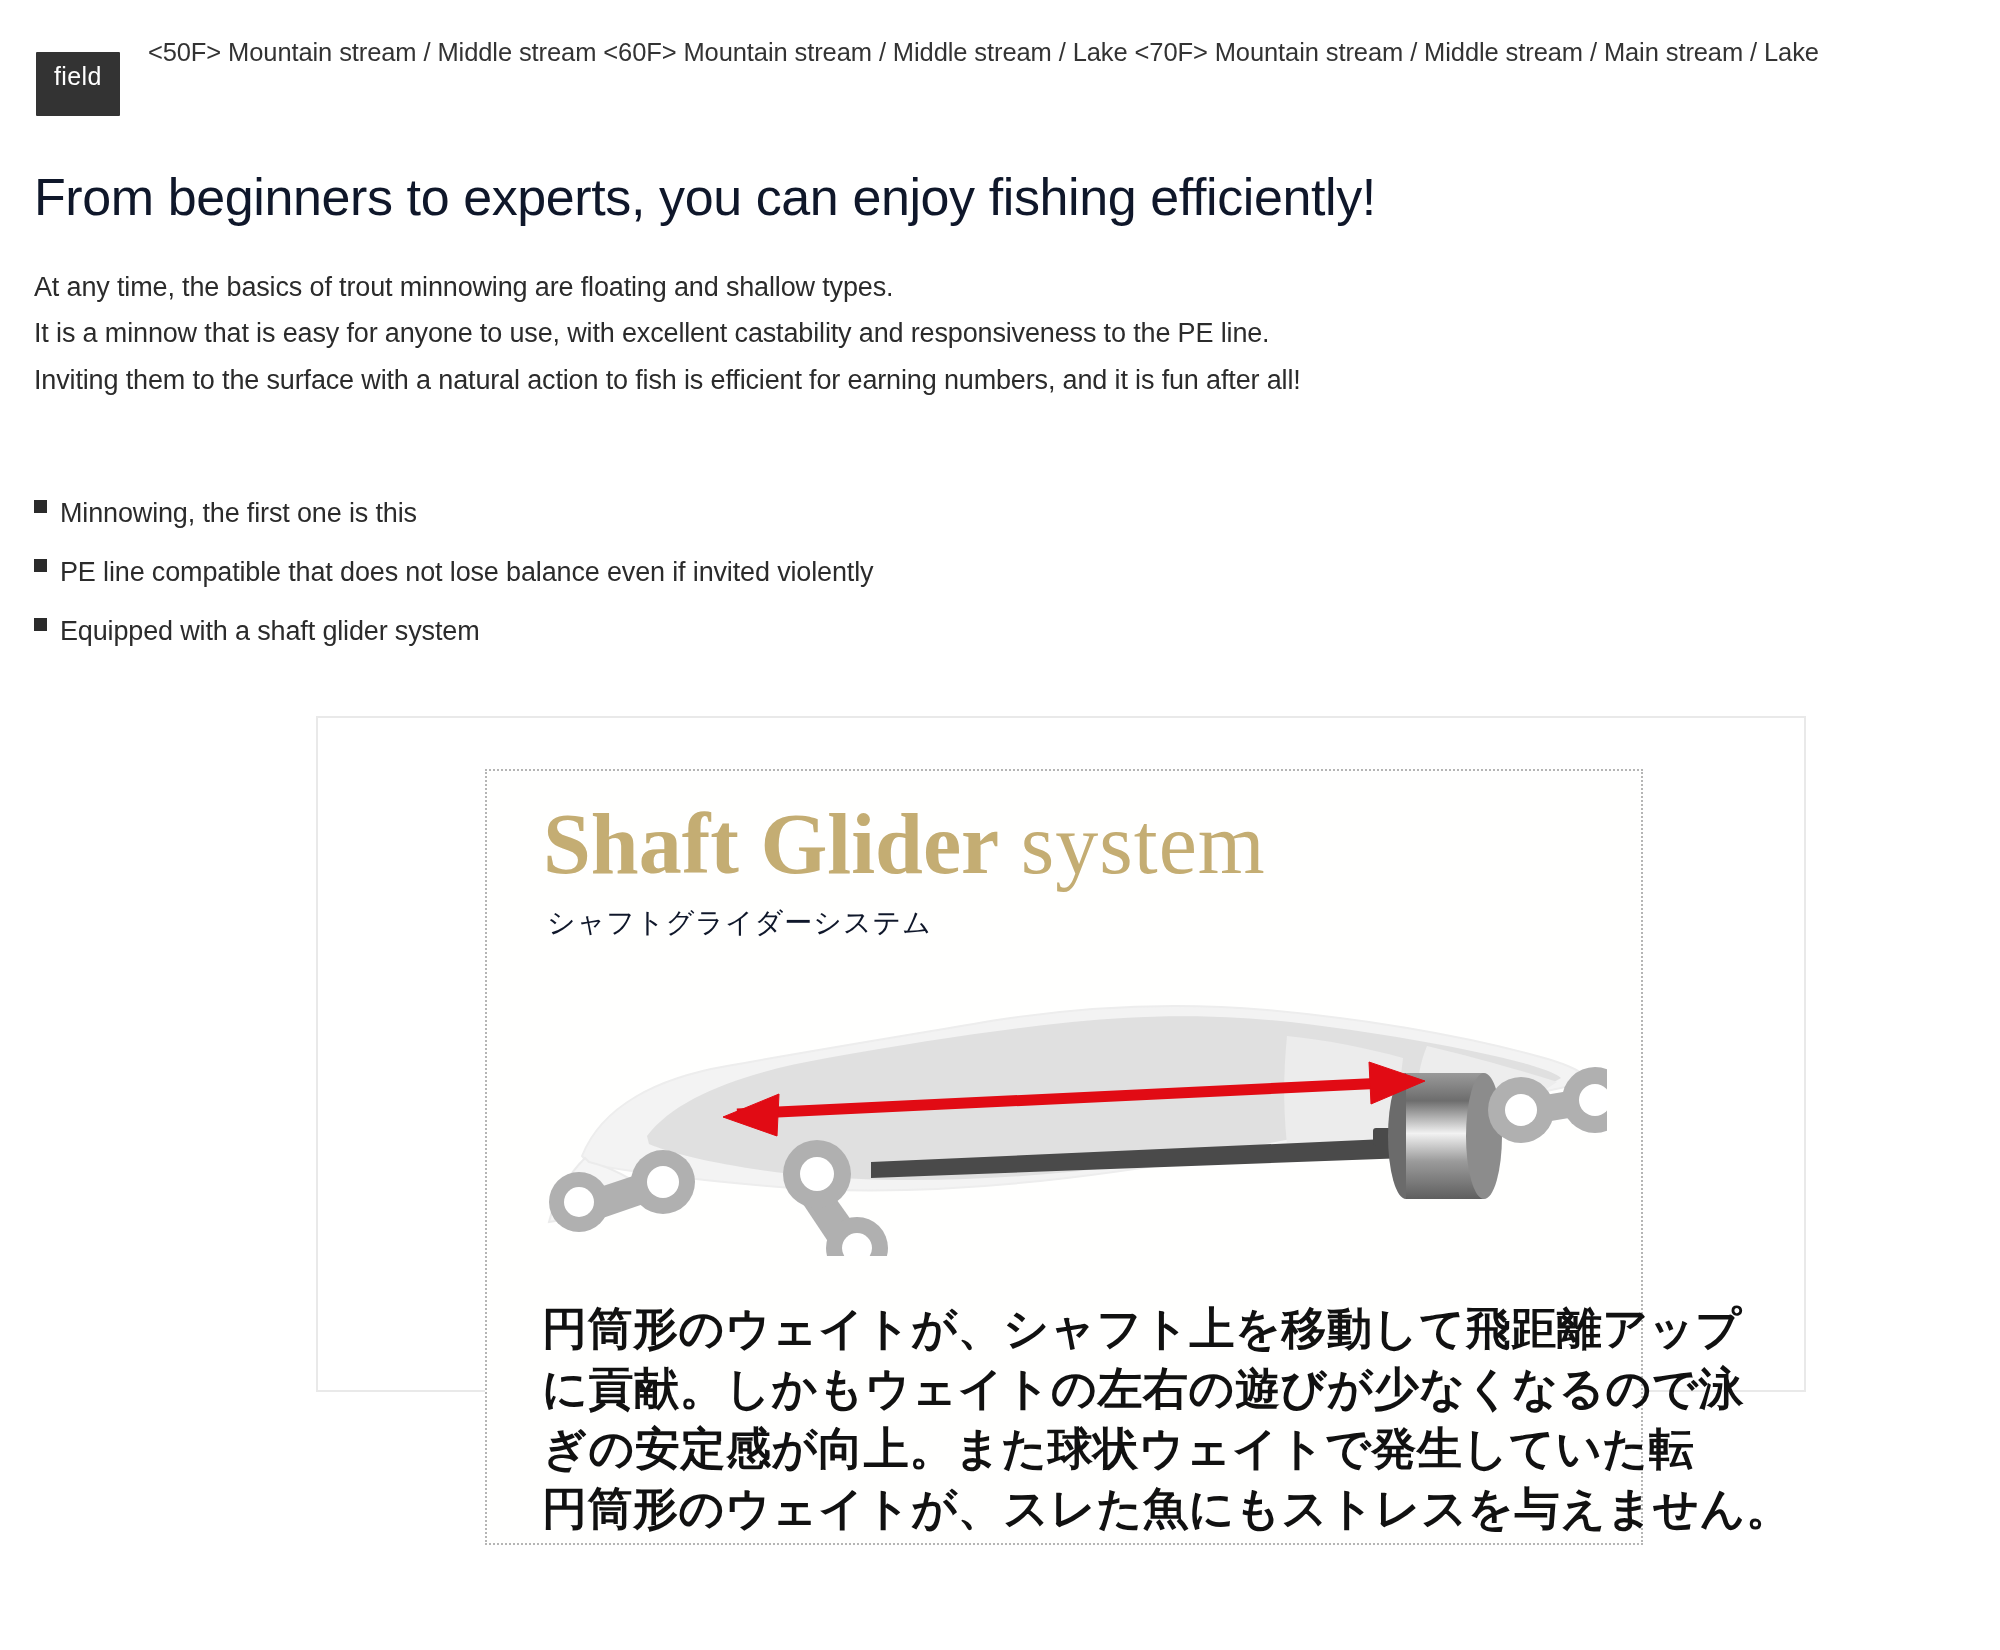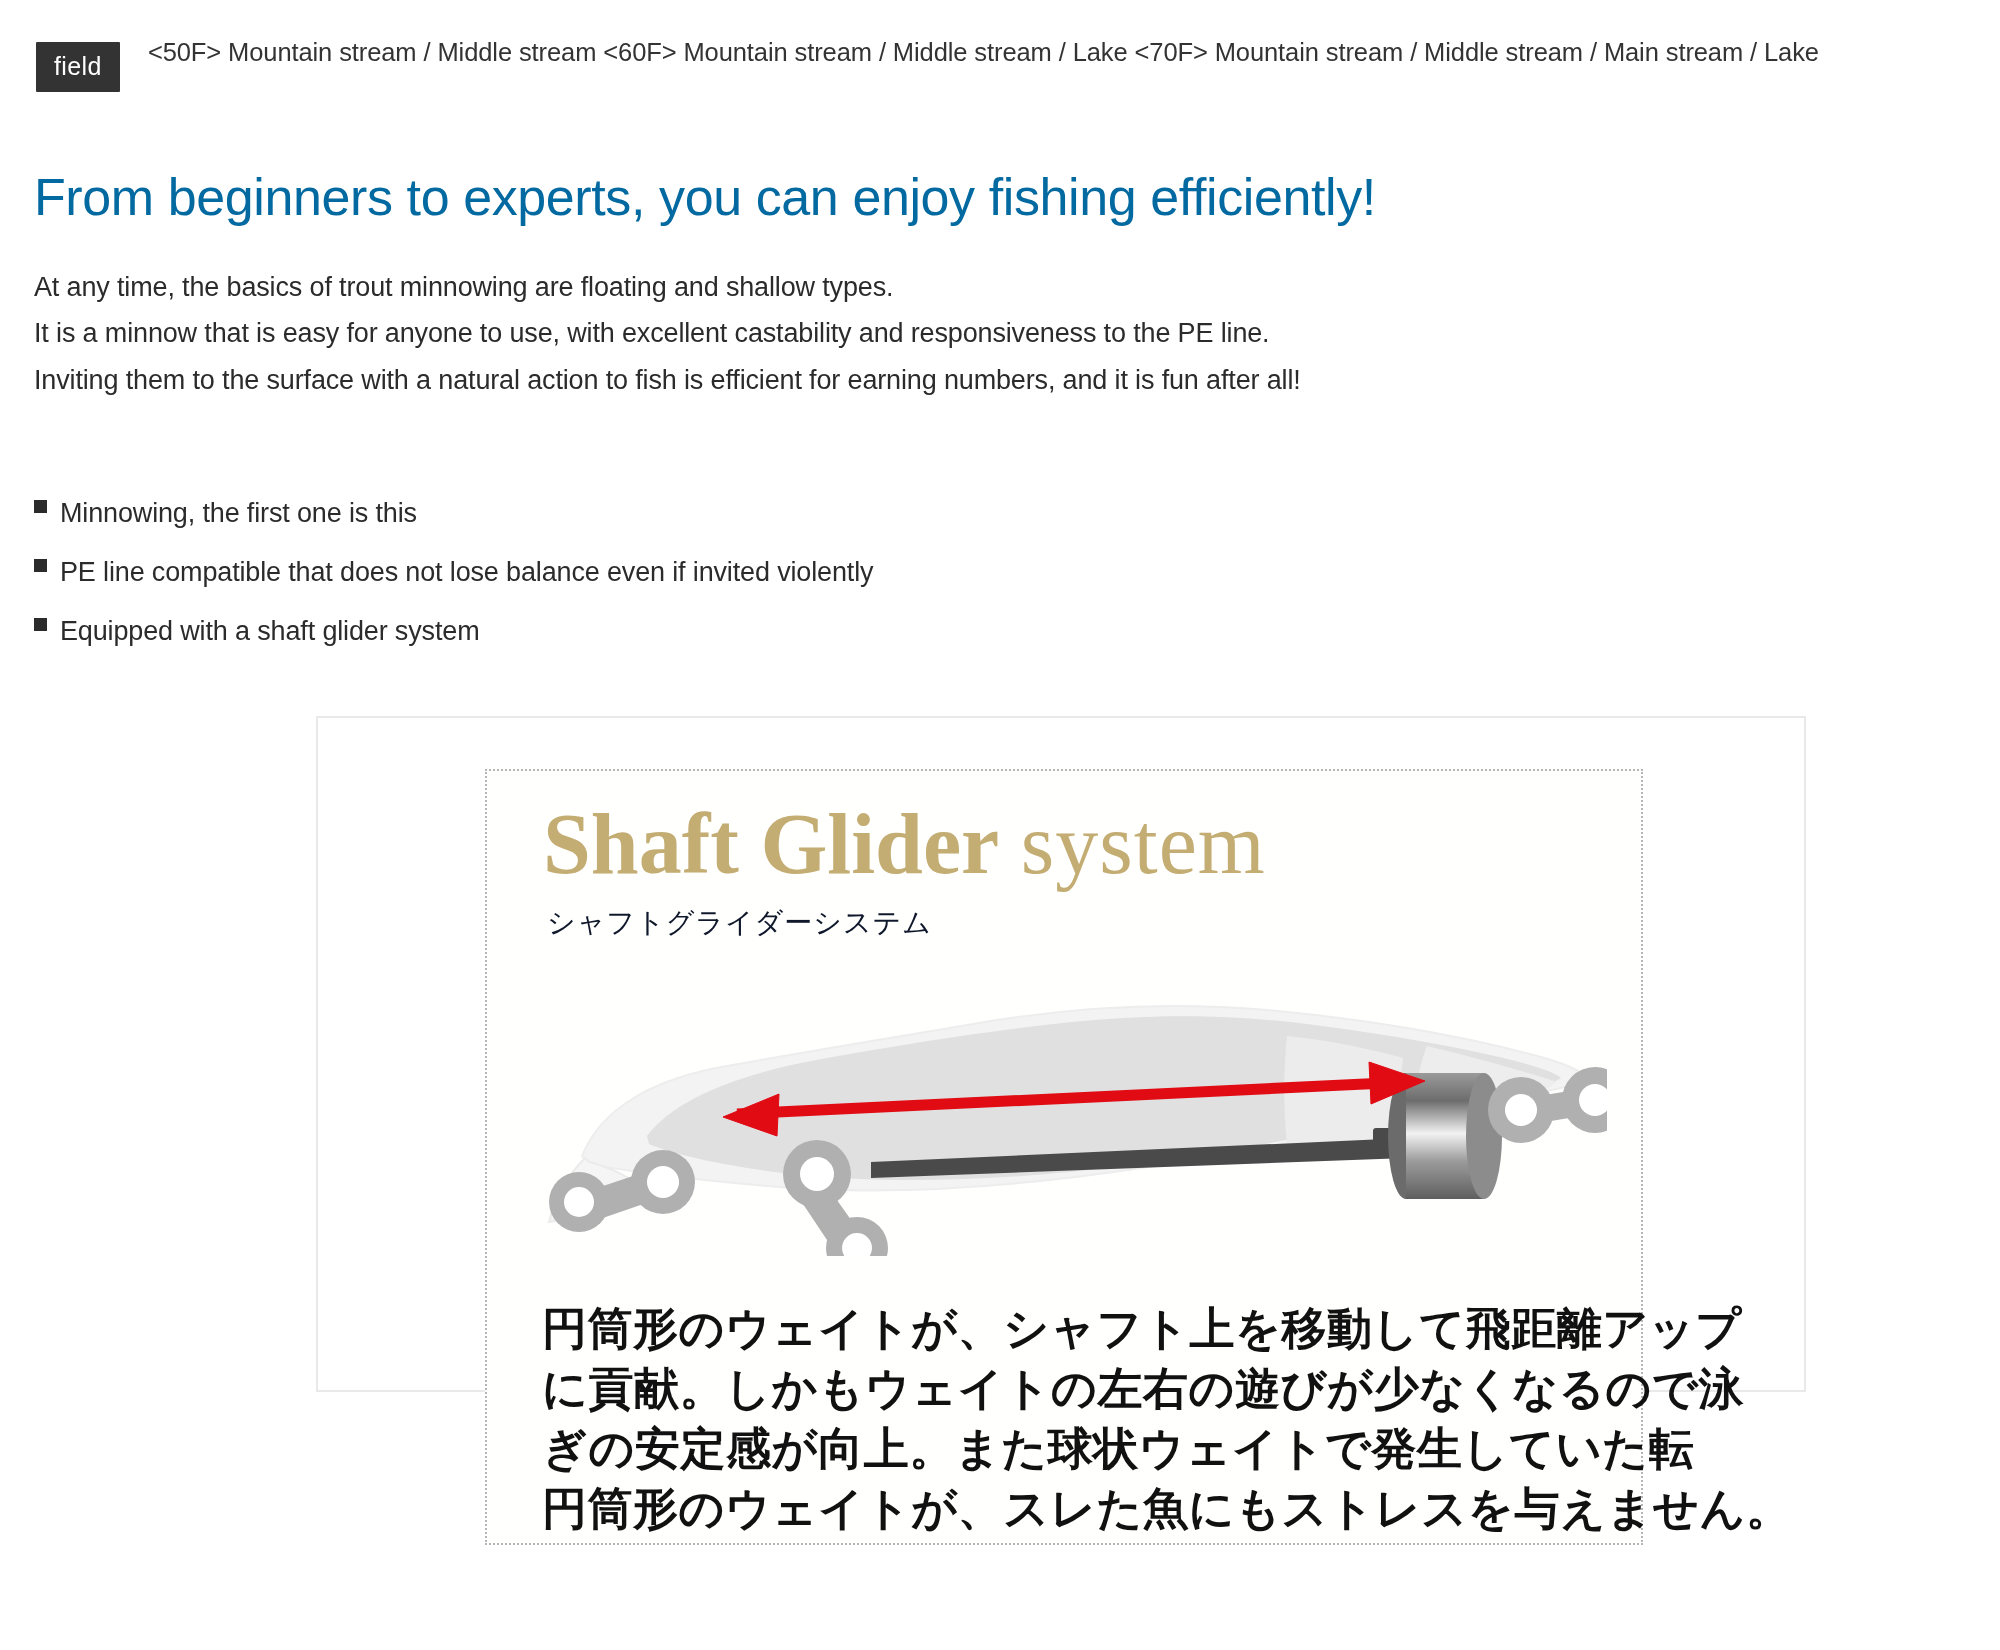--- a/index.html
+++ b/index.html
@@ -24,43 +24,43 @@
     width: 1940px;
     display: flex;
     align-items: flex-start;
   }
   .field-badge {
     flex: 0 0 auto;
     background: #333333;
     color: #ffffff;
     font-size: 25px;
     line-height: 1;
-    padding: 12px 18px 13px;
+    padding: 12px 18px 27px;
     letter-spacing: 0.4px;
     border-radius: 1px;
-    margin-top: 8px;
+    margin-top: 18px;
   }
   .field-text {
     flex: 1 1 auto;
     margin-left: 28px;
     font-size: 25.5px;
     line-height: 1.45;
     color: #333333;
     max-width: 1835px;
     letter-spacing: -0.1px;
   }
 
   
   .headline {
     position: absolute;
     left: 34px;
     top: 132px;
     font-size: 52px;
     line-height: 1.18;
-    color: #0369a1;
+    color: #0f172a;
     letter-spacing: -0.4px;
     font-weight: 400;
     white-space: nowrap;
   }
 
   
   .paragraph {
     position: absolute;
     left: 34px;
     top: 264px;

